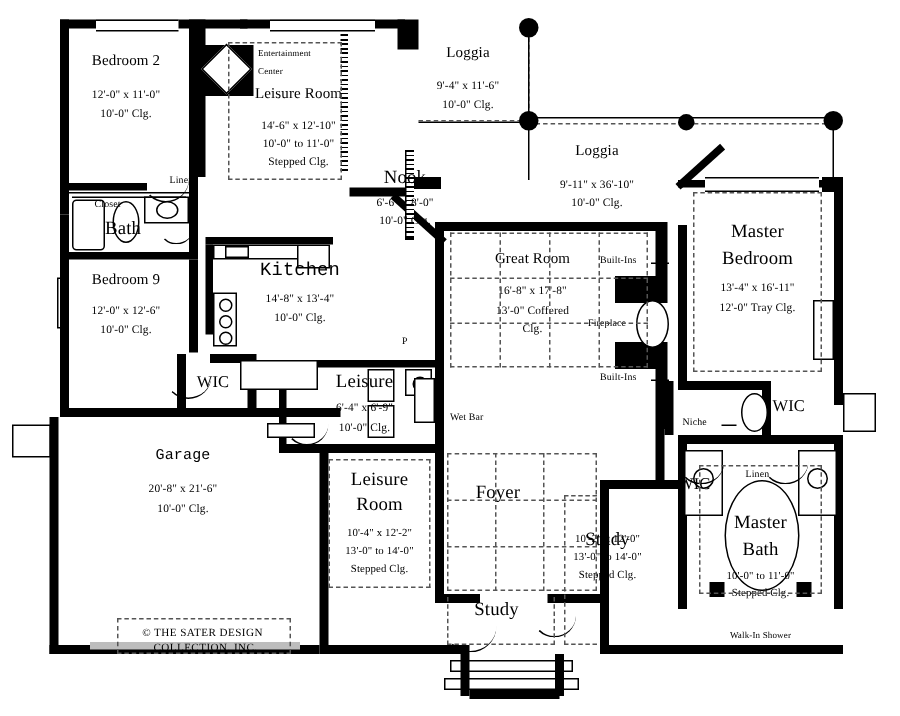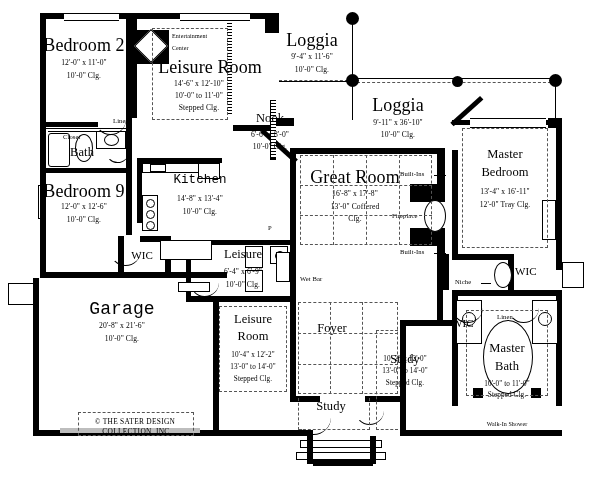--- a/index.html
+++ b/index.html
@@ -17,21 +17,21 @@
   .dash{position:absolute;border:1px dashed #555;box-sizing:border-box;}
   .dashb{position:absolute;border-bottom:1px dashed #555;}
   .dashr{position:absolute;border-right:1px dashed #555;}
   .grey{position:absolute;background:#bdbdbd;}
   .white{position:absolute;background:#fff;}
 
   
   .lbl{position:absolute;text-align:center;color:#000;line-height:1.08;
        white-space:nowrap;letter-spacing:.1px;}
   .rm{font-size:12.5px;}
-  .rm-lg{font-size:18px;}
+  .rm-lg{font-size:10px;}
   .rm-sm{font-size:11px;}
   .dim{font-size:7.6px;}
   .dim2{font-size:7.2px;}
   .tiny{font-size:6.6px;}
   .tiny2{font-size:6px;}
   .cent{transform:translateX(-50%);}
 
   
   .fx{position:absolute;border:1px solid #000;box-sizing:border-box;background:#fff;}
   .oval{position:absolute;border:1px solid #000;border-radius:50%;background:#fff;}
@@ -206,21 +206,21 @@
 
   <div class="lbl rm-lg cent" style="left:84px;top:182px;">Bedroom 9</div>
   <div class="lbl dim cent" style="left:84px;top:203px;">12'-0" x 12'-6"</div>
   <div class="lbl dim cent" style="left:84px;top:216px;">10'-0" Clg.</div>
 
   <div class="lbl rm-sm cent" style="left:142px;top:250px;">WIC</div>
 
   <div class="lbl tiny2" style="left:172px;top:33px;">Entertainment</div>
   <div class="lbl tiny2" style="left:172px;top:45px;">Center</div>
 
-  <div class="lbl rm-lg cent" style="left:199px;top:58px;margin-left:11px;">Leisure Room</div>
+  <div class="lbl rm-lg cent" style="left:199px;top:58px;">Leisure Room</div>
   <div class="lbl dim cent" style="left:199px;top:80px;">14'-6" x 12'-10"</div>
   <div class="lbl dim cent" style="left:199px;top:92px;">10'-0" to 11'-0"</div>
   <div class="lbl dim cent" style="left:199px;top:104px;">Stepped Clg.</div>
 
   <div class="lbl rm-lg cent" style="left:312px;top:31px;">Loggia</div>
   <div class="lbl dim cent" style="left:312px;top:53px;">9'-4" x 11'-6"</div>
   <div class="lbl dim cent" style="left:312px;top:66px;">10'-0" Clg.</div>
 
   <div class="lbl rm-lg cent" style="left:398px;top:96px;">Loggia</div>
   <div class="lbl dim cent" style="left:398px;top:119px;">9'-11" x 36'-10"</div>

